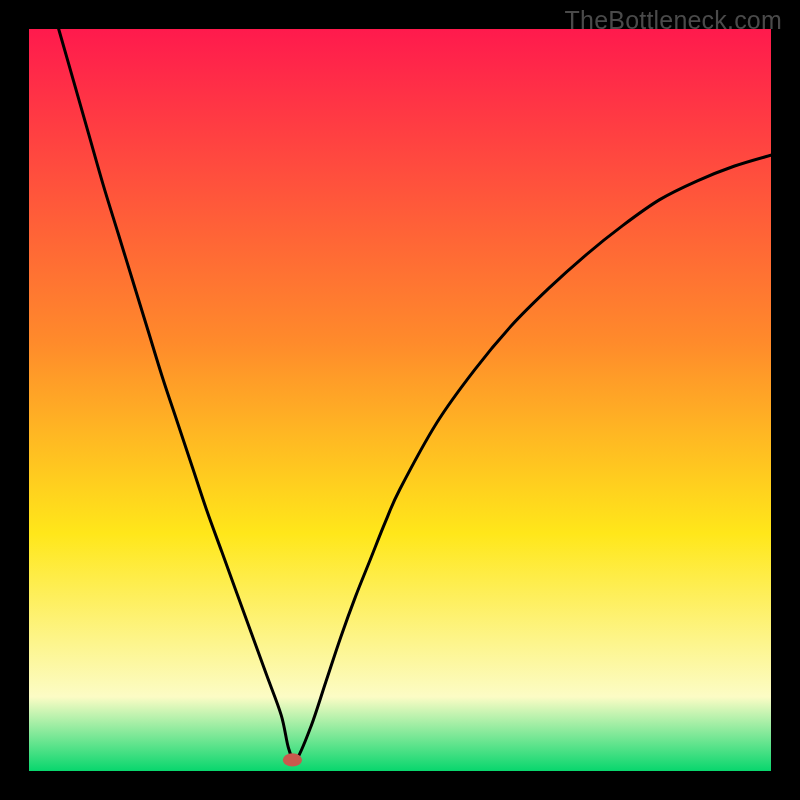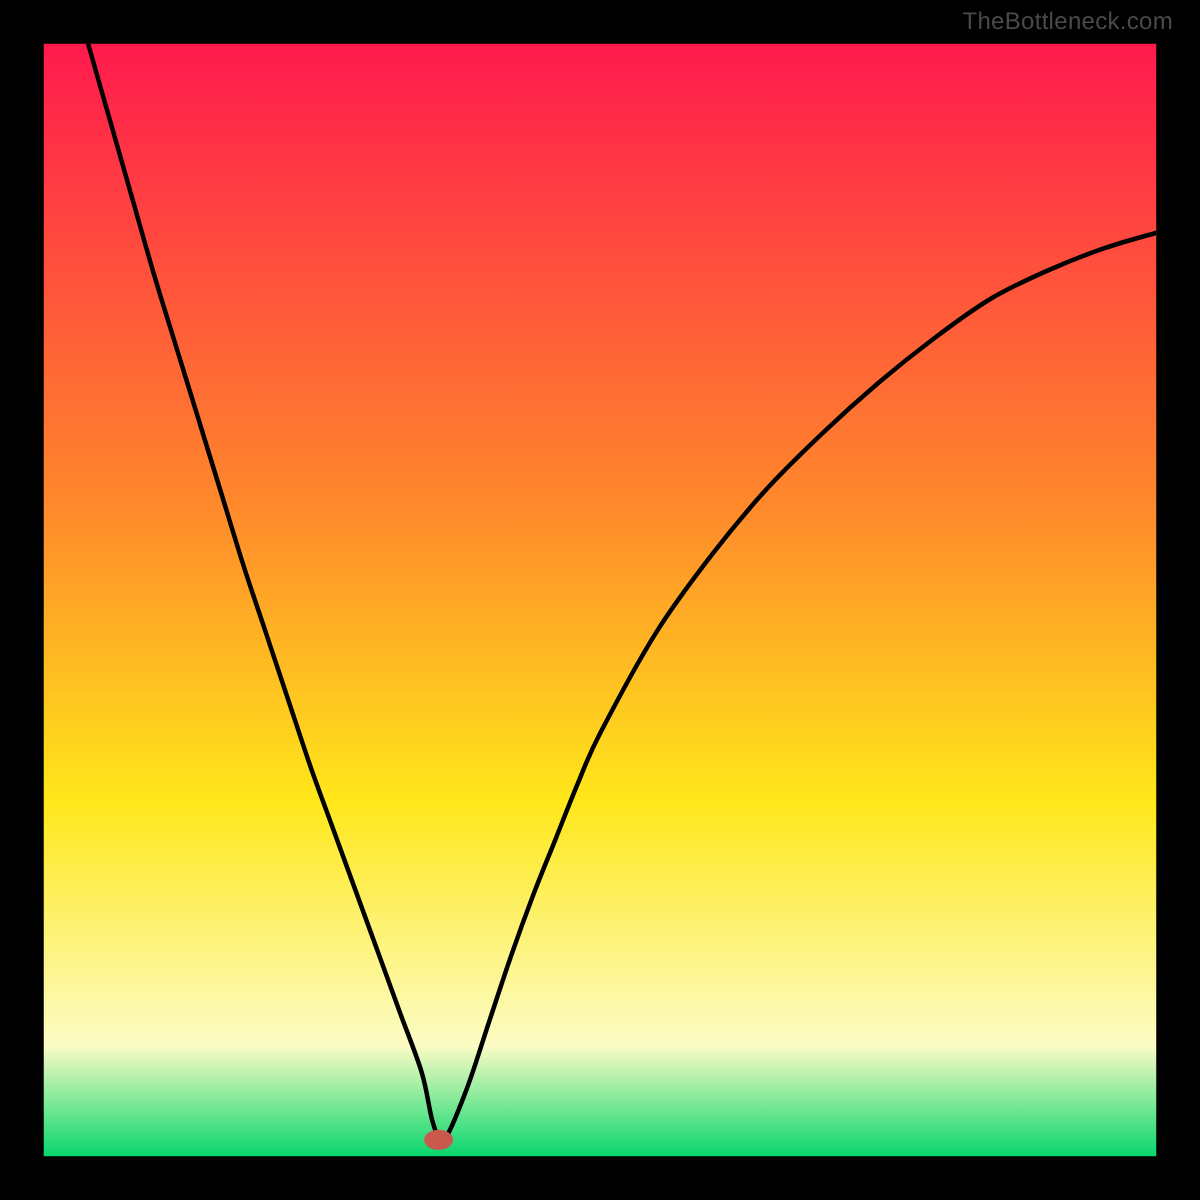--- a/index.html
+++ b/index.html
@@ -21,21 +21,21 @@
     left: 29px;
     top: 29px;
     width: 742px;
     height: 742px;
   }
   .watermark {
     position: absolute;
     top: 6px;
     right: 18px;
     font-family: Arial, Helvetica, sans-serif;
-    font-size: 16px;
+    font-size: 25px;
     color: #4a4a4a;
     letter-spacing: 0.2px;
   }
 </style>
 </head>
 <body>
 
 <div class="frame">
   <div class="watermark">TheBottleneck.com</div>
   <svg class="plot-area" viewBox="0 0 742 742" preserveAspectRatio="none">

